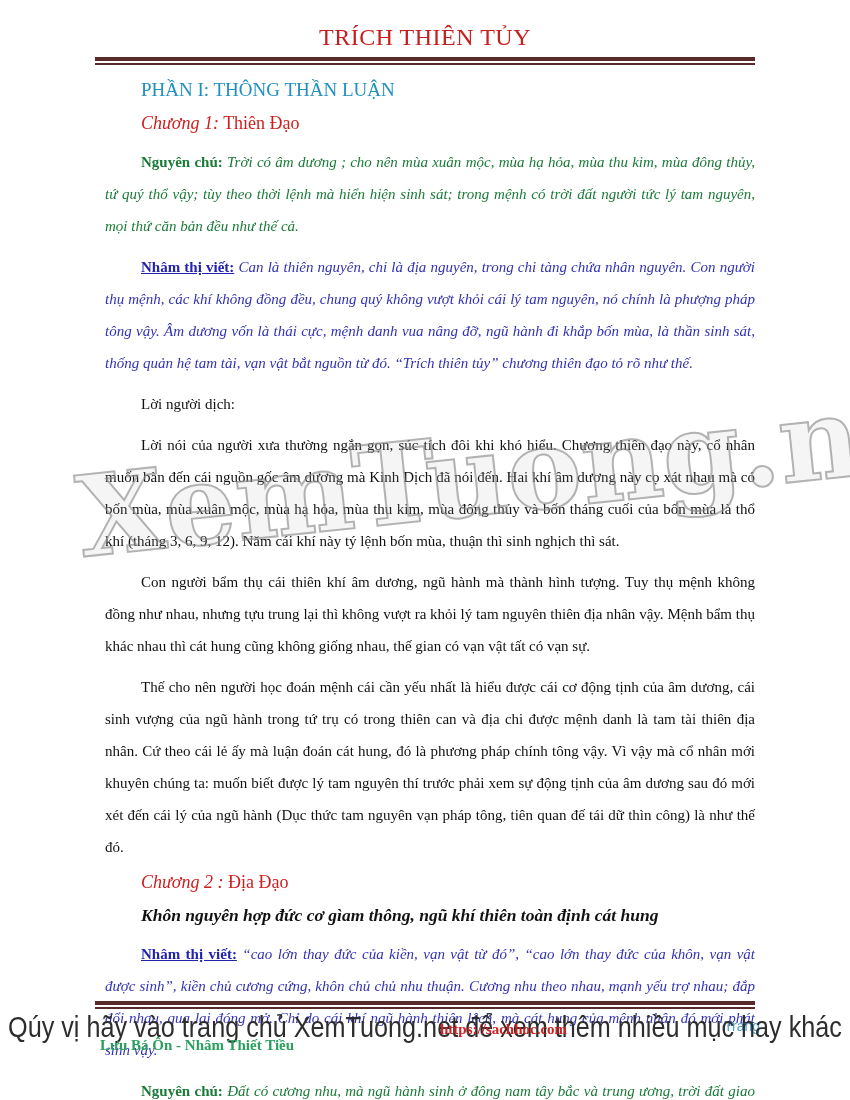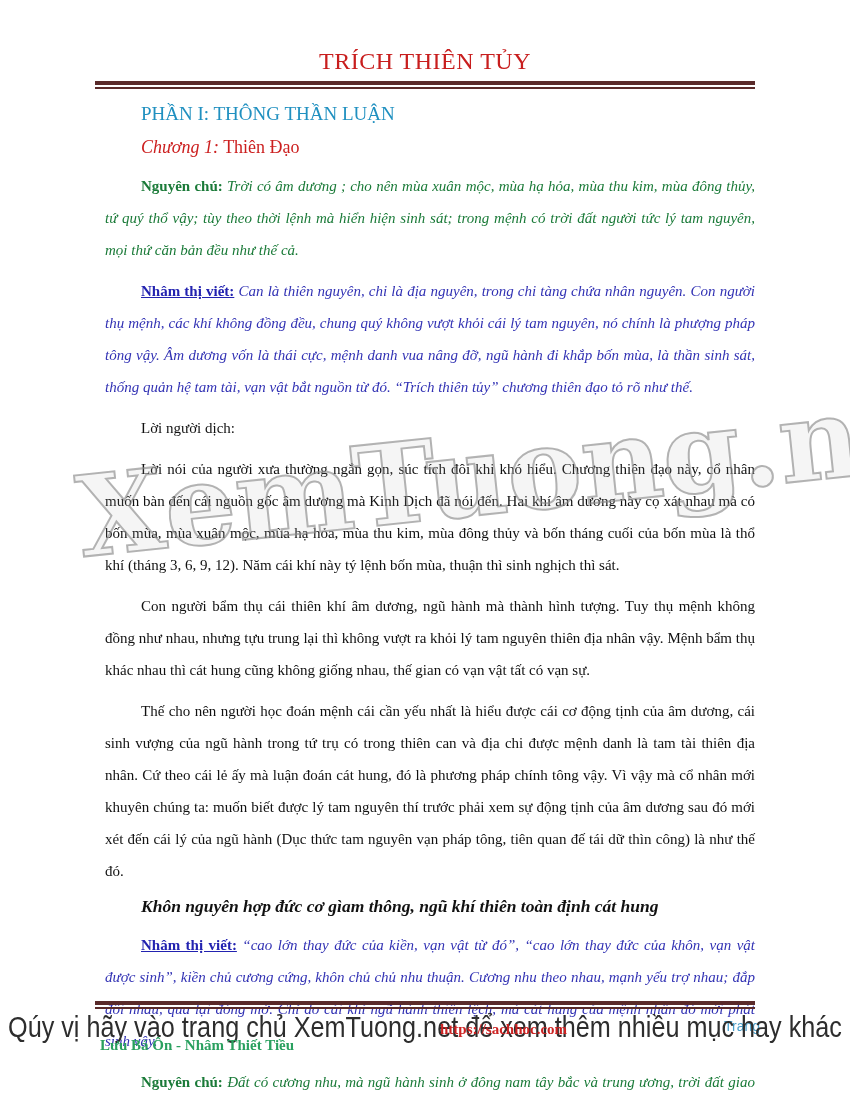--- a/index.html
+++ b/index.html
@@ -10,21 +10,21 @@
     background: #ffffff;
     overflow: hidden;
     font-family: "Liberation Serif", serif;
     color: #111111;
   }
   .doc-title {
     text-align: center;
     color: #c81e1e;
     font-size: 24px;
     letter-spacing: 0.5px;
-    padding-top: 48px;
+    padding-top: 24px;
     margin: 0 95px 6px 95px;
   }
   .double-rule {
     margin: 0 95px;
     height: 2px;
     border-top: 4px solid #5a2a2a;
     border-bottom: 2px solid #5a2a2a;
   }
   .content {
     margin: 14px 95px 0 105px;
@@ -160,20 +160,24 @@
     </p>
 
     <p class="body-para">Lời người dịch:</p>
 
     <p class="body-para">Lời nói của người xưa thường ngắn gọn, súc tích đôi khi khó hiểu. Chương thiên đạo này, cổ nhân muốn bàn đến cái nguồn gốc âm dương mà Kinh Dịch đã nói đến. Hai khí âm dương này cọ xát nhau mà có bốn mùa, mùa xuân mộc, mùa hạ hỏa, mùa thu kim, mùa đông thủy và bốn tháng cuối của bốn mùa là thổ khí (tháng 3, 6, 9, 12). Năm cái khí này tý lệnh bốn mùa, thuận thì sinh nghịch thì sát.</p>
 
     <p class="body-para">Con người bẩm thụ cái thiên khí âm dương, ngũ hành mà thành hình tượng. Tuy thụ mệnh không đồng như nhau, nhưng tựu trung lại thì không vượt ra khỏi lý tam nguyên thiên địa nhân vậy. Mệnh bẩm thụ khác nhau thì cát hung cũng không giống nhau, thế gian có vạn vật tất có vạn sự.</p>
 
     <p class="body-para">Thế cho nên người học đoán mệnh cái cần yếu nhất là hiểu được cái cơ động tịnh của âm dương, cái sinh vượng của ngũ hành trong tứ trụ có trong thiên can và địa chi được mệnh danh là tam tài thiên địa nhân. Cứ theo cái lẻ ấy mà luận đoán cát hung, đó là phương pháp chính tông vậy. Vì vậy mà cổ nhân mới khuyên chúng ta: muốn biết được lý tam nguyên thí trước phải xem sự động tịnh của âm dương sau đó mới xét đến cái lý của ngũ hành (Dục thức tam nguyên vạn pháp tông, tiên quan đế tái dữ thìn công) là như thế đó.</p>
 
+    <div class="chapter-heading">
+      <span class="ch-label">Chương 2 :</span>
+      <span>Địa Đạo</span>
+    </div>
 
     <div class="motto">Khôn nguyên hợp đức cơ gìam thông, ngũ khí thiên toàn định cát hung</div>
 
     <p class="body-para blue-para">
       <span class="para-label">Nhâm thị viết:</span>
       <span>“cao lớn thay đức của kiền, vạn vật từ đó”, “cao lớn thay đức của khôn, vạn vật được sinh”, kiền chủ cương cứng, khôn chủ chủ nhu thuận. Cương nhu theo nhau, mạnh yếu trợ nhau; đắp đổi nhau, qua lại đóng mở. Chỉ do cái khí ngũ hành thiên lệch, mà cát hung của mệnh nhân đó mới phát sinh vậy.</span>
     </p>
 
     <p class="body-para green-para">
       <span class="para-label">Nguyên chú:</span>

